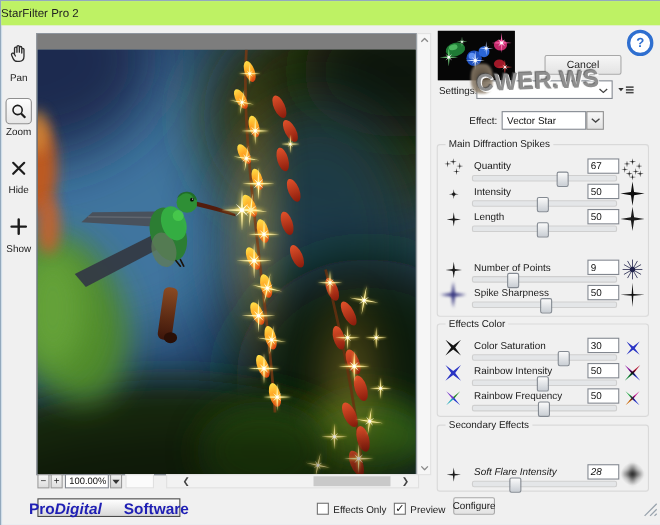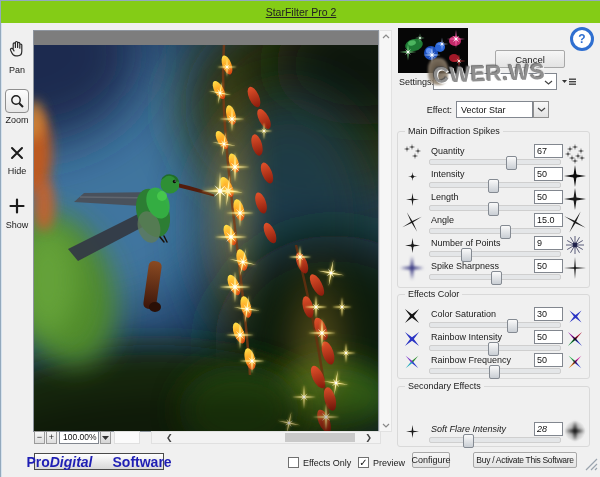--- a/index.html
+++ b/index.html
@@ -1,19 +1,19 @@
 <!DOCTYPE html>
 <html><head>
 <meta charset="utf-8">
 <style>
   html,body{margin:0;padding:0;background:#cfd8e2;font-family:"Liberation Sans",sans-serif;}
   .win{position:relative;width:600px;height:477px;background:#f0f0f0;border:1px solid #93a9bd;
        box-shadow:0 0 0 1px #d7e3ee inset;overflow:hidden;font-family:"Liberation Sans",sans-serif;}
-  .titlebar{position:absolute;left:0;top:0;width:100%;height:22px;text-align:center;
-            font-size:10.5px;color:#222;line-height:22px;background:#84cc16;text-decoration:underline;}
+  .titlebar{position:absolute;left:0;top:0;width:100%;height:22px;
+            font-size:10.5px;color:#222;line-height:22px;background:#bef264;}
   
   .tool{position:absolute;left:0;width:32px;text-align:center;color:#1a1a1a;}
   .tool .tlabel{display:block;font-size:9px;margin-top:2px;}
   .toolbtn{display:inline-flex;align-items:center;justify-content:center;width:22px;height:22px;
            background:linear-gradient(#fdfdfd,#e6e6e6);border:1px solid #8f8f8f;border-radius:4px;}
   
   .viewport{position:absolute;left:32px;top:29px;width:346px;height:402px;border:1px solid #8e959e;
             background:#7d7d7d;box-sizing:border-box;overflow:hidden;}
   .grayband{position:absolute;left:0;top:0;width:344px;height:14px;background:#7d7d7d;}
   .photo{position:absolute;left:0;top:14px;width:344px;height:386px;overflow:hidden;}
@@ -409,45 +409,20 @@
                 <g>
                   <path d="M0 -11 L1.4300000000000002 -1.4300000000000002 L11 0 L1.4300000000000002 1.4300000000000002 L0 11 L-1.4300000000000002 1.4300000000000002 L-11 0 L-1.4300000000000002 -1.4300000000000002 Z" fill="#1b1b1b"></path>
                 </g>
               </svg>
             </span>
           </span>
           <div class="track">
             <div class="thumb" style="left:58px"></div>
           </div>
         </div>
-        <div class="srow" style="top: 82px;">
-          <span class="ric l">
-            <span style="display:inline-flex;width:26px;height:26px">
-              <svg width="26" height="26" viewBox="-13 -13 26 26">
-                <g transform="rotate(-28)">
-                  <path d="M0 -11 L0.77 -0.77 L11 0 L0.77 0.77 L0 11 L-0.77 0.77 L-11 0 L-0.77 -0.77 Z" fill="#1b1b1b"></path>
-                </g>
-              </svg>
-            </span>
-          </span>
-          <span class="rlab">Angle</span>
-          <div class="rval">15.0</div>
-          <span class="ric r">
-            <span style="display:inline-flex;width:28px;height:28px">
-              <svg width="28" height="28" viewBox="-14 -14 28 28">
-                <g transform="rotate(28)">
-                  <path d="M0 -12 L0.8400000000000001 -0.8400000000000001 L12 0 L0.8400000000000001 0.8400000000000001 L0 12 L-0.8400000000000001 0.8400000000000001 L-12 0 L-0.8400000000000001 -0.8400000000000001 Z" fill="#1b1b1b"></path>
-                </g>
-              </svg>
-            </span>
-          </span>
-          <div class="track">
-            <div class="thumb" style="left:70px"></div>
-          </div>
-        </div>
         <div class="srow" style="top: 105px;">
           <span class="ric l">
             <span style="display:inline-flex;width:19px;height:19px">
               <svg width="19" height="19" viewBox="-9.5 -9.5 19 19">
                 <g>
                   <path d="M0 -7.5 L0.9750000000000001 -0.9750000000000001 L7.5 0 L0.9750000000000001 0.9750000000000001 L0 7.5 L-0.9750000000000001 0.9750000000000001 L-7.5 0 L-0.9750000000000001 -0.9750000000000001 Z" fill="#1b1b1b"></path>
                   <circle r="1.5" fill="#1b1b1b"></circle>
                 </g>
               </svg>
             </span>
@@ -629,21 +604,18 @@
       <span class="it">Digital</span>
       <span style="margin-left:20px">Software</span>
   </div>
   <div class="cb" style="left:287px;top:456px" id="cb-effects"></div>
   <span class="cblabel" style="left:302px;top:457px">Effects Only</span>
   <div class="cb" style="left:357px;top:456px" id="cb-preview">✓</div>
   <span class="cblabel" style="left:372px;top:457px">Preview</span>
   <div class="btn" style="left:411px;top:451px;width:38px;height:16px;font-size:9px">
     <span>Configure</span>
   </div>
-  <div class="btn" style="left:472px;top:451px;width:104px;height:16px;font-size:8.5px;letter-spacing:-0.3px">
-    <span>Buy / Activate This Software</span>
-  </div>
   <div class="grip">
     <svg width="14" height="14" viewBox="0 0 14 14">
       <path d="M13 2 L2 13 M13 7 L7 13 M13 11 L11 13" stroke="#9aa4ae" stroke-width="1.2"></path>
     </svg>
   </div>
 </div>
 
 </body></html>

